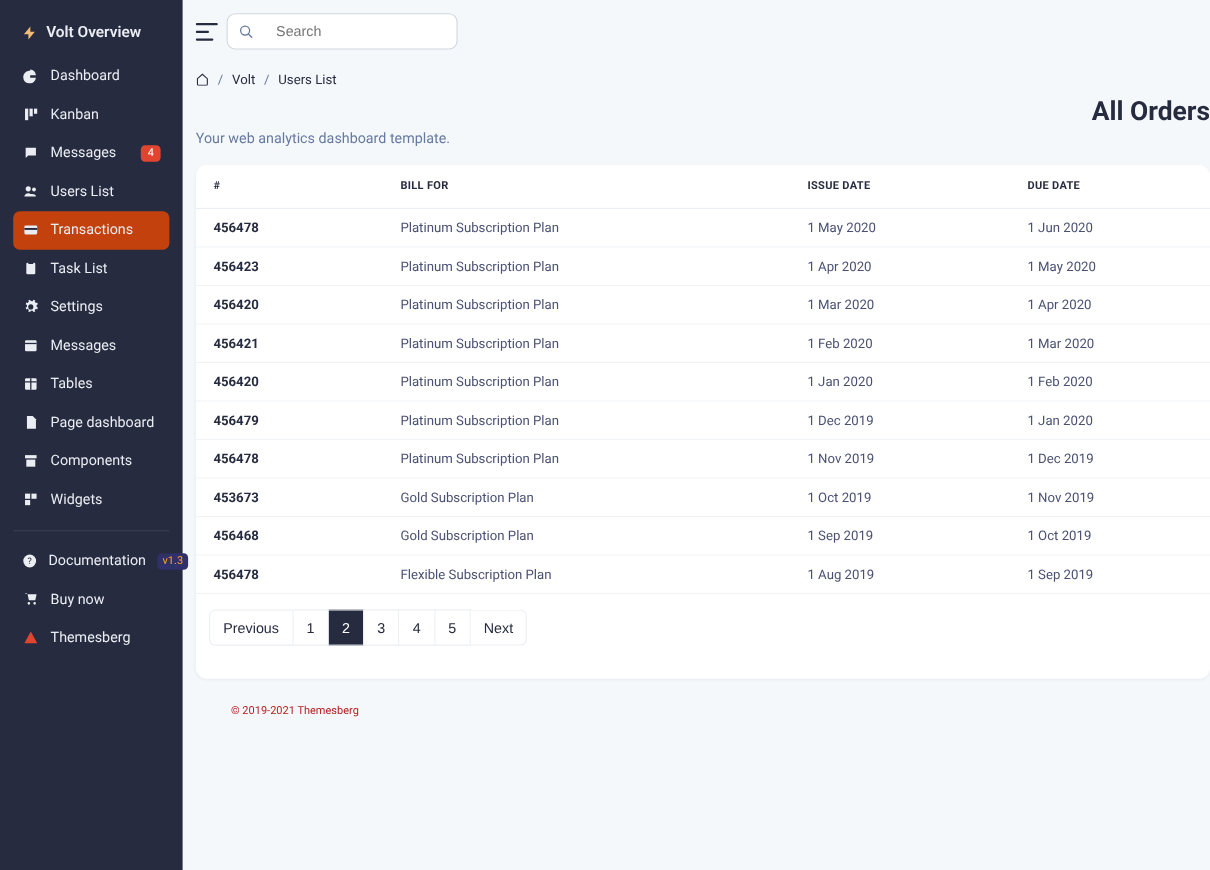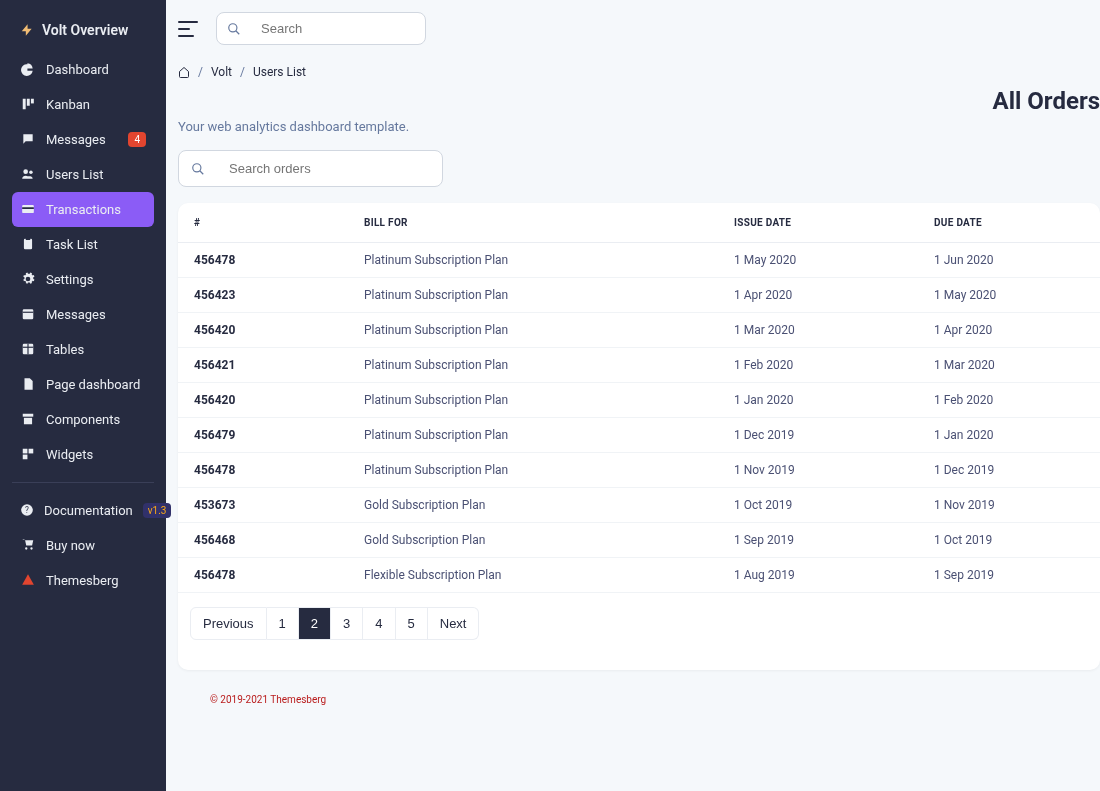--- a/index.html
+++ b/index.html
@@ -1,27 +1,27 @@
 <!DOCTYPE html>
 <html><head>
 <meta charset="utf-8">
 <style>
 * { margin: 0; padding: 0; box-sizing: border-box; }
 body { font-family: -apple-system, BlinkMacSystemFont, "Segoe UI", Roboto, sans-serif; background: #f5f8fb; color: #4a5073; display: flex; font-size: 14px; }
 .sidebar { width: 166px; background: #262b40; min-height: 791px; padding: 16px 12px; color: #eaedf2; display: flex; flex-direction: column; }
 .sidebar-brand { display: flex; align-items: center; gap: 8px; padding: 6px 8px; font-weight: 600; margin-bottom: 8px; }
 .sidebar-brand .bolt { color: #f0bc74; }
 .sidebar-item { display: flex; align-items: flex-start; gap: 10px; padding: 10px 8px; border-radius: 6px; cursor: pointer; font-size: 13px; }
-.sidebar-item.active { background: #8b5cf6; }
+.sidebar-item.active { background: #c2410c; }
 .sidebar-item .icon-slot { width: 16px; display: inline-flex; justify-content: center; }
 .sidebar-item .badge { margin-left: auto; background: #e2452f; color: #fff; font-size: 10px; padding: 2px 6px; border-radius: 4px; }
 .sidebar-item .ver-badge { margin-left: auto; background: #31316a; color: #fba918; font-size: 10px; padding: 2px 5px; border-radius: 4px; }
 .sidebar-sep { border: none; border-top: 1px solid #3a3f58; margin: 10px 0; }
 .main { flex: 1; padding: 12px 0 40px 12px; }
-.topbar { display: flex; align-items: center; gap: 18px; padding-right: 16px; }
+.topbar { display: flex; align-items: center; gap: 8px; padding-right: 16px; }
 .hamburger { width: 20px; height: 16px; display: flex; flex-direction: column; justify-content: space-between; cursor: pointer; }
 .hamburger span { height: 2px; background: #262b40; border-radius: 2px; }
 .hamburger span:nth-child(1) { width: 100%; }
 .hamburger span:nth-child(2) { width: 60%; }
 .hamburger span:nth-child(3) { width: 80%; }
 .search-box { display: flex; align-items: center; border: 1px solid #d1d7e0; border-radius: 8px; background: #fff; overflow: hidden; width: 210px; }
 .search-box .search-icon { padding: 8px 10px; color: #66799e; }
 .search-box input { border: none; outline: none; padding: 8px 10px; font-size: 13px; flex: 1; background: transparent; }
 .breadcrumb { display: flex; align-items: center; gap: 8px; font-size: 12px; color: #262b40; margin: 20px 0 8px; }
 .breadcrumb a { color: #262b40; text-decoration: none; }
@@ -224,29 +224,20 @@
       </span>
     <span class="sep">/</span>
     <a href="#">Volt</a>
     <span class="sep">/</span>
     <span>Users List</span>
   </div>
 
   <h1 class="page-title">All Orders</h1>
   <p class="page-subtitle">Your web analytics dashboard template.</p>
 
-  <div class="orders-search">
-    <span class="search-icon">
-        <svg width="14" height="14" viewBox="0 0 24 24" fill="none" stroke="currentColor" stroke-width="2">
-          <circle cx="10" cy="10" r="7"></circle>
-          <line x1="21" y1="21" x2="15" y2="15"></line>
-        </svg>
-      </span>
-    <input type="text" placeholder="Search orders" style="">
-  </div>
 
   <div class="card">
     <table>
       <thead>
         <tr>
           <th style="width:170px">#</th>
           <th style="width:370px">BILL FOR</th>
           <th style="width:200px">ISSUE DATE</th>
           <th>DUE DATE</th>
         </tr>

